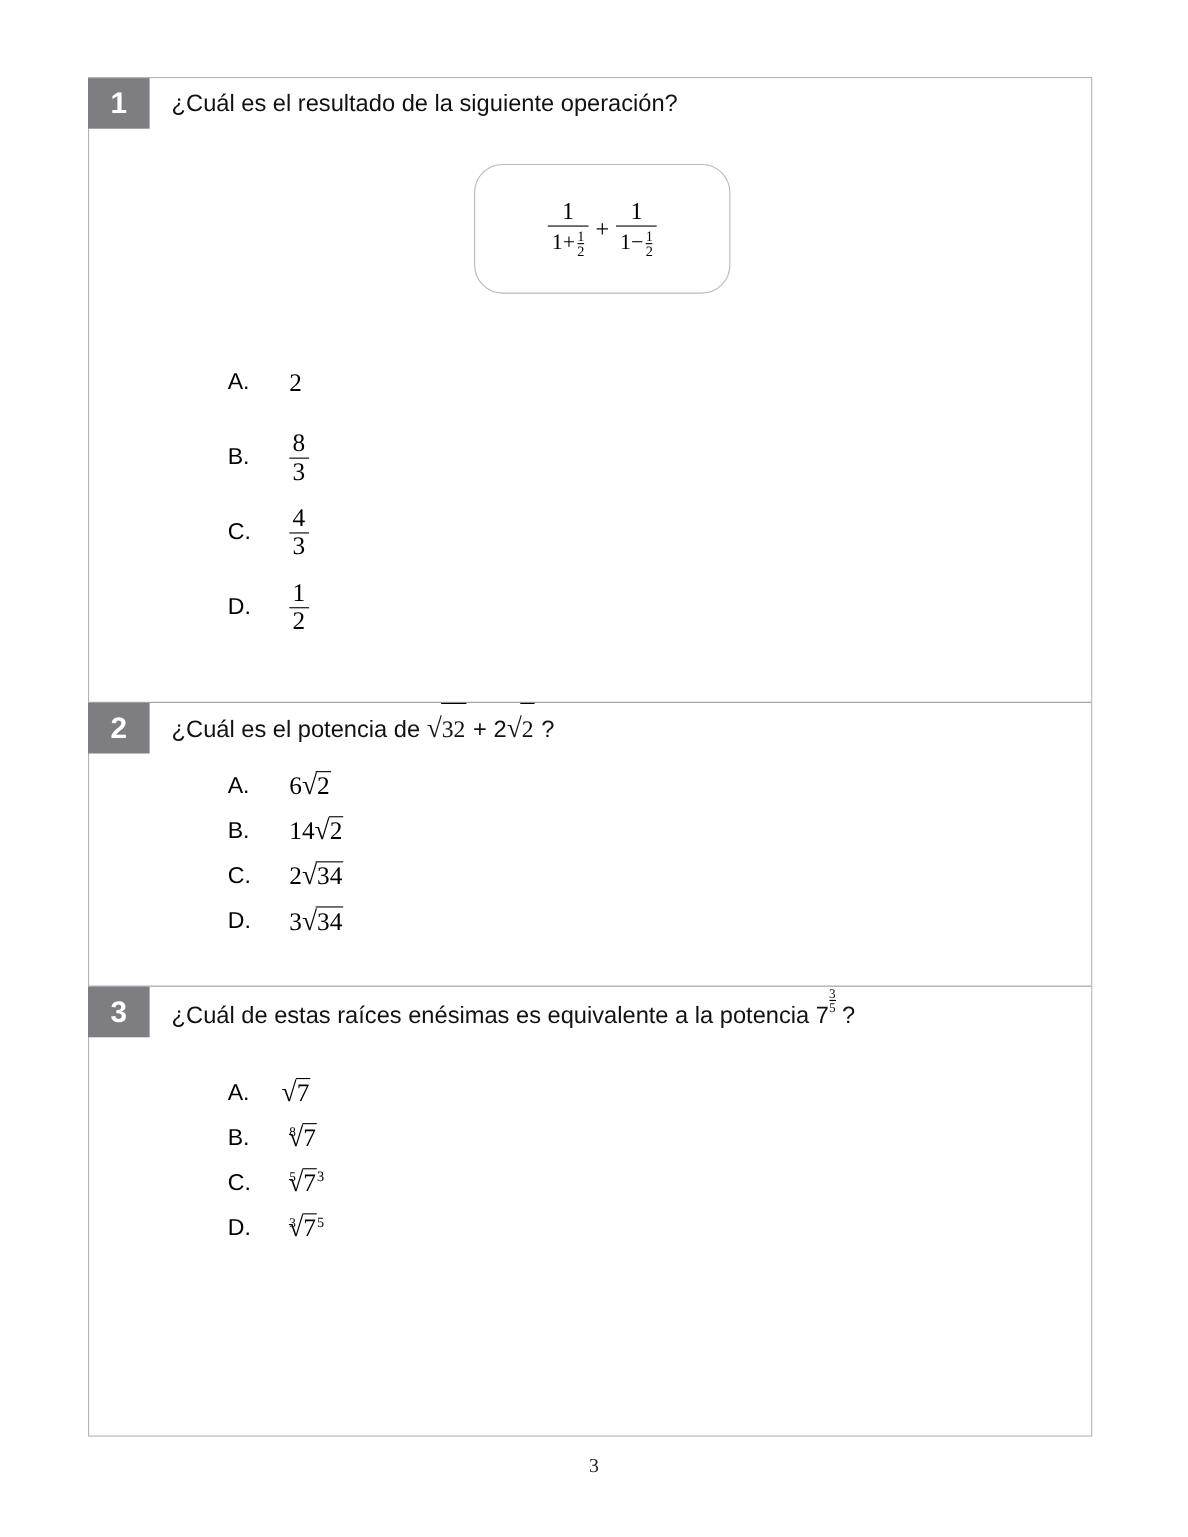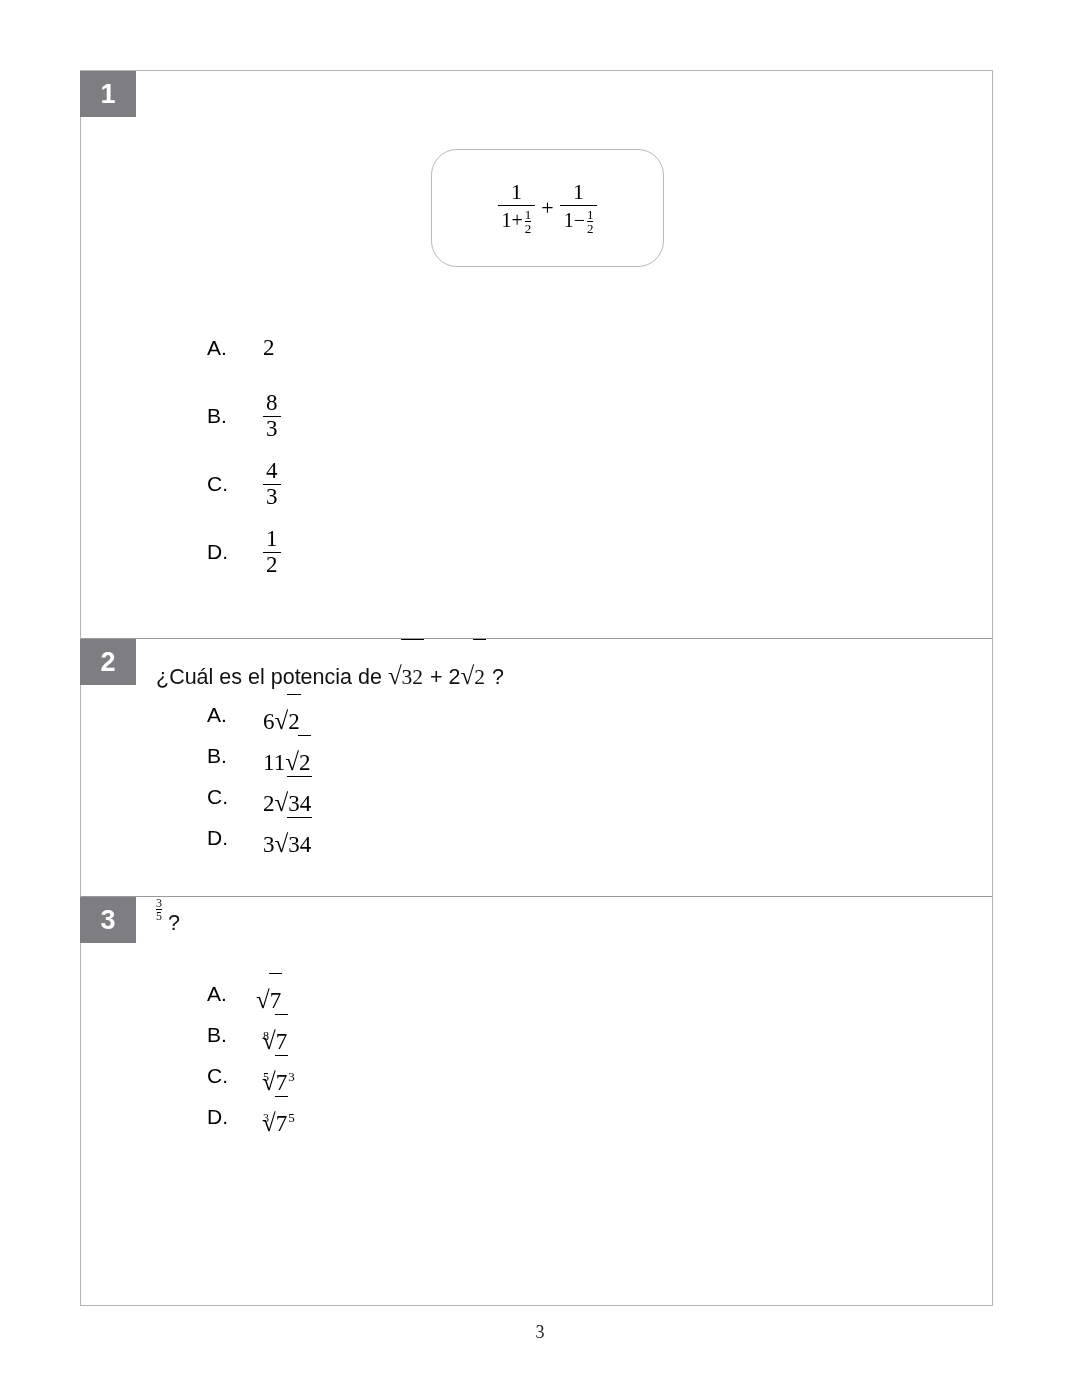--- a/index.html
+++ b/index.html
@@ -63,21 +63,21 @@
     color: #111;
   }
   .radical {
     font-family: "Liberation Serif", serif;
     display: inline-block;
     white-space: nowrap;
   }
   .radical .rad-sign { font-size: 25px; }
   .radical .rad-body {
     border-top: 1.3px solid #000;
-    padding: 14px 1px 0 1px;
+    padding: 0 1px 0 1px;
     margin-left: -1px;
     display: inline-block;
     text-align: center;
   }
   .rad-index {
     font-size: 12px;
     vertical-align: 9px;
     margin-right: -7px;
     font-family: "Liberation Serif", serif;
   }
@@ -201,20 +201,21 @@
   }
 </style>
 </head>
 <body>
 
 <div class="page-frame">
 
   <div class="question-block" id="block-1">
     <div class="q-head">
       <div class="q-badge">1</div>
+      <div class="q-stem">¿Cuál es el resultado de la siguiente operación?</div>
     </div>
 
     <div class="formula-box">
       <span class="complex-frac">
         <span class="cf-term">
           <span class="cf-num">1</span>
           <span class="cf-den"><span>1+</span><span class="mini-frac"><span class="num">1</span><span class="den">2</span></span></span>
         </span>
         <span class="cf-plus">+</span>
         <span class="cf-term">
@@ -250,37 +251,37 @@
       <div class="q-stem"><span>¿Cuál es el potencia de </span><span class="radical"><span class="rad-sign">√</span><span class="rad-body">32</span></span><span> + 2</span><span class="radical"><span class="rad-sign">√</span><span class="rad-body">2</span></span><span> ?</span></div>
     </div>
 
     <div class="options">
       <div class="option-row">
         <span class="opt-letter">A.</span>
         <span class="opt-value"><span>6</span><span class="radical"><span class="rad-sign">√</span><span class="rad-body">2</span></span></span>
       </div>
       <div class="option-row">
         <span class="opt-letter">B.</span>
-        <span class="opt-value"><span>11</span><span class="radical"><span class="rad-sign">√</span><span class="rad-body">2</span></span></span>
+        <span class="opt-value"><span>14</span><span class="radical"><span class="rad-sign">√</span><span class="rad-body">2</span></span></span>
       </div>
       <div class="option-row">
         <span class="opt-letter">C.</span>
         <span class="opt-value"><span>2</span><span class="radical"><span class="rad-sign">√</span><span class="rad-body">34</span></span></span>
       </div>
       <div class="option-row">
         <span class="opt-letter">D.</span>
         <span class="opt-value"><span>3</span><span class="radical"><span class="rad-sign">√</span><span class="rad-body">34</span></span></span>
       </div>
     </div>
   </div>
 
   <div class="question-block" id="block-3">
     <div class="q-head">
       <div class="q-badge">3</div>
-      <div class="q-stem"><span class="sup-frac"><span class="num">3</span><span class="den">5</span></span><span> ?</span></div>
+      <div class="q-stem"><span>¿Cuál de estas raíces enésimas es equivalente a la potencia 7</span><span class="sup-frac"><span class="num">3</span><span class="den">5</span></span><span> ?</span></div>
     </div>
 
     <div class="options">
       <div class="option-row">
         <span class="opt-letter">A.</span>
         <span class="opt-value"><span class="radical"><span class="rad-index"></span><span class="rad-sign">√</span><span class="rad-body">7</span></span><span class="sup-small"></span></span>
       </div>
       <div class="option-row">
         <span class="opt-letter">B.</span>
         <span class="opt-value"><span class="radical"><span class="rad-index">8</span><span class="rad-sign">√</span><span class="rad-body">7</span></span><span class="sup-small"></span></span>

